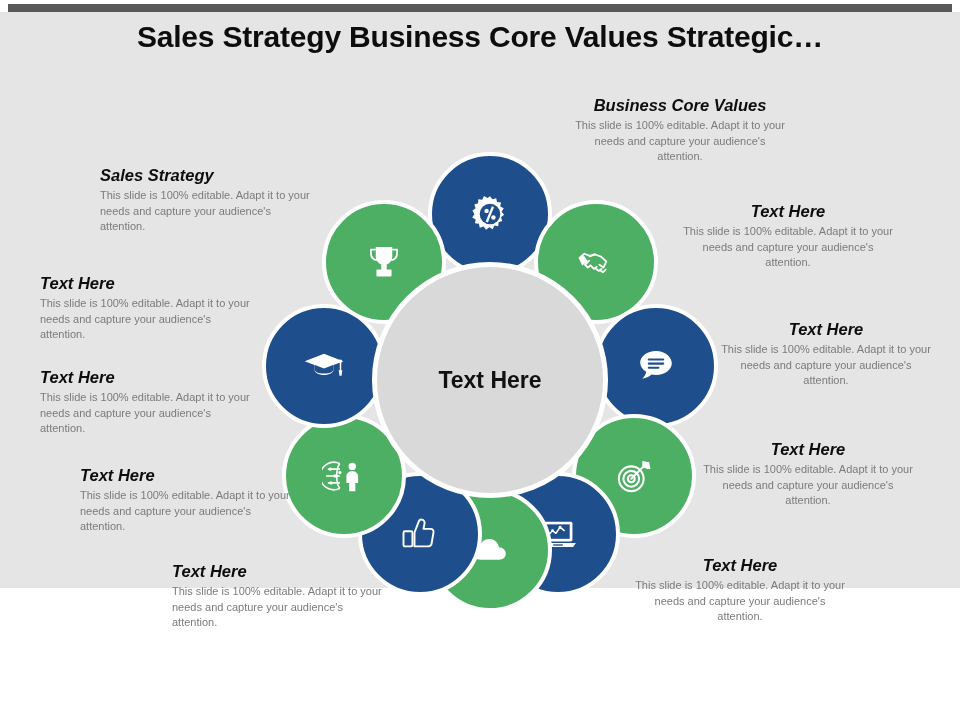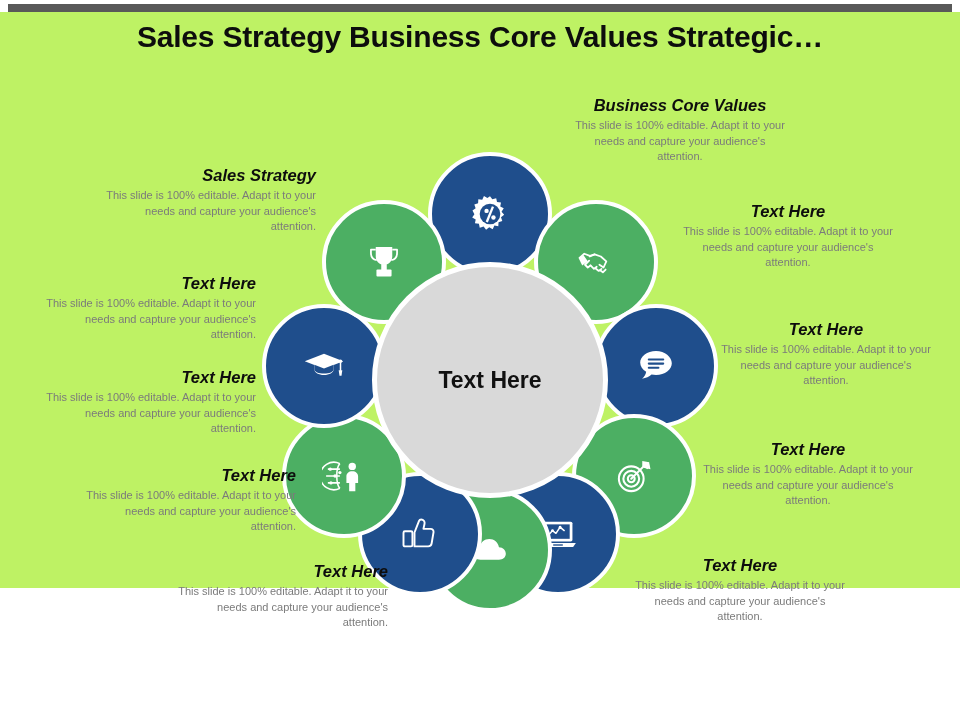--- a/index.html
+++ b/index.html
@@ -10,21 +10,21 @@
   body {
     width: 960px;
     height: 720px;
     font-family: "Liberation Sans", sans-serif;
     overflow: hidden;
   }
   #slide {
     position: relative;
     width: 960px;
     height: 588px;
-    background: #bef264;
+    background: #e5e5e5;
   }
 
   
   #topbar-wrap {
     position: absolute;
     left: 0; top: 0;
     width: 960px; height: 12px;
     background: #ffffff;
   }
   #topbar {
@@ -101,21 +101,21 @@
     margin-bottom: 3px;
     line-height: 1.15;
     font-family: "Liberation Sans", sans-serif;
   }
   .tblock .body {
     font-size: 11px;
     color: #7b7b7b;
     line-height: 1.42;
     font-family: "Liberation Sans", sans-serif;
   }
-  .tblock.left  { text-align: right; }
+  .tblock.left  { text-align: left; }
   .tblock.right { text-align: center; }
 </style>
 </head>
 <body>
 
 <div id="slide">
 
   <div id="topbar-wrap">
     <div id="topbar"></div>
   </div>

